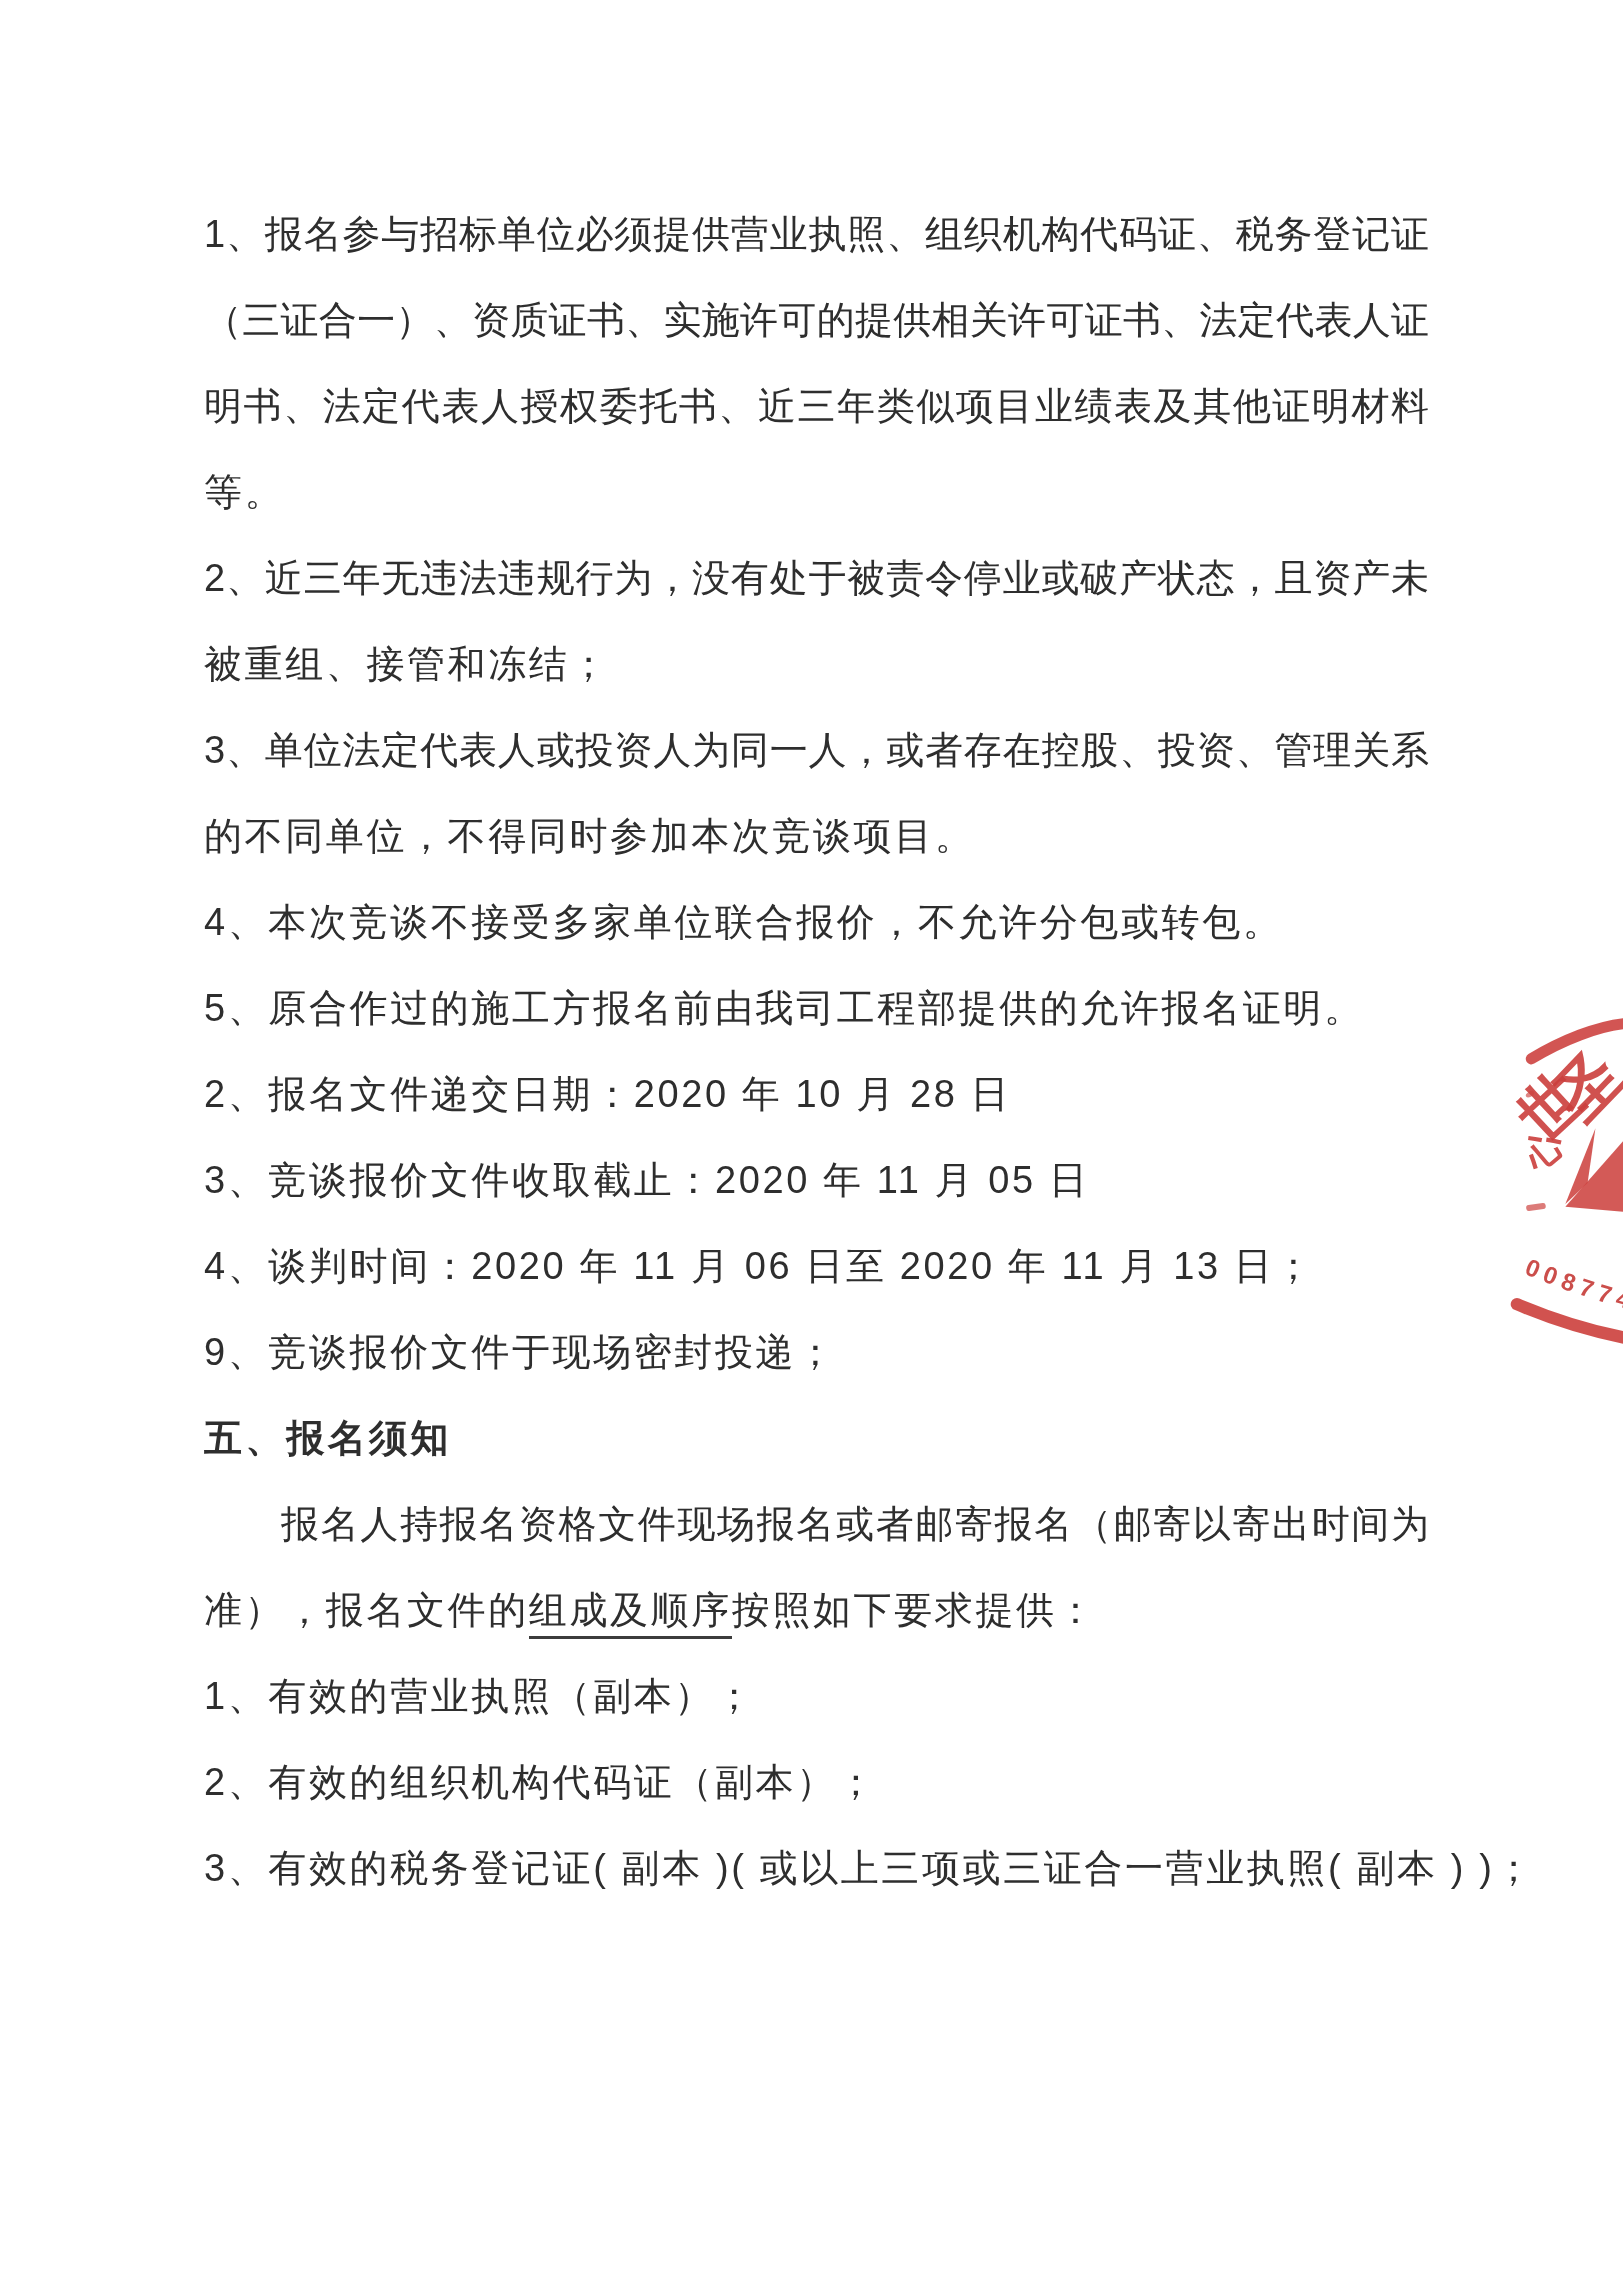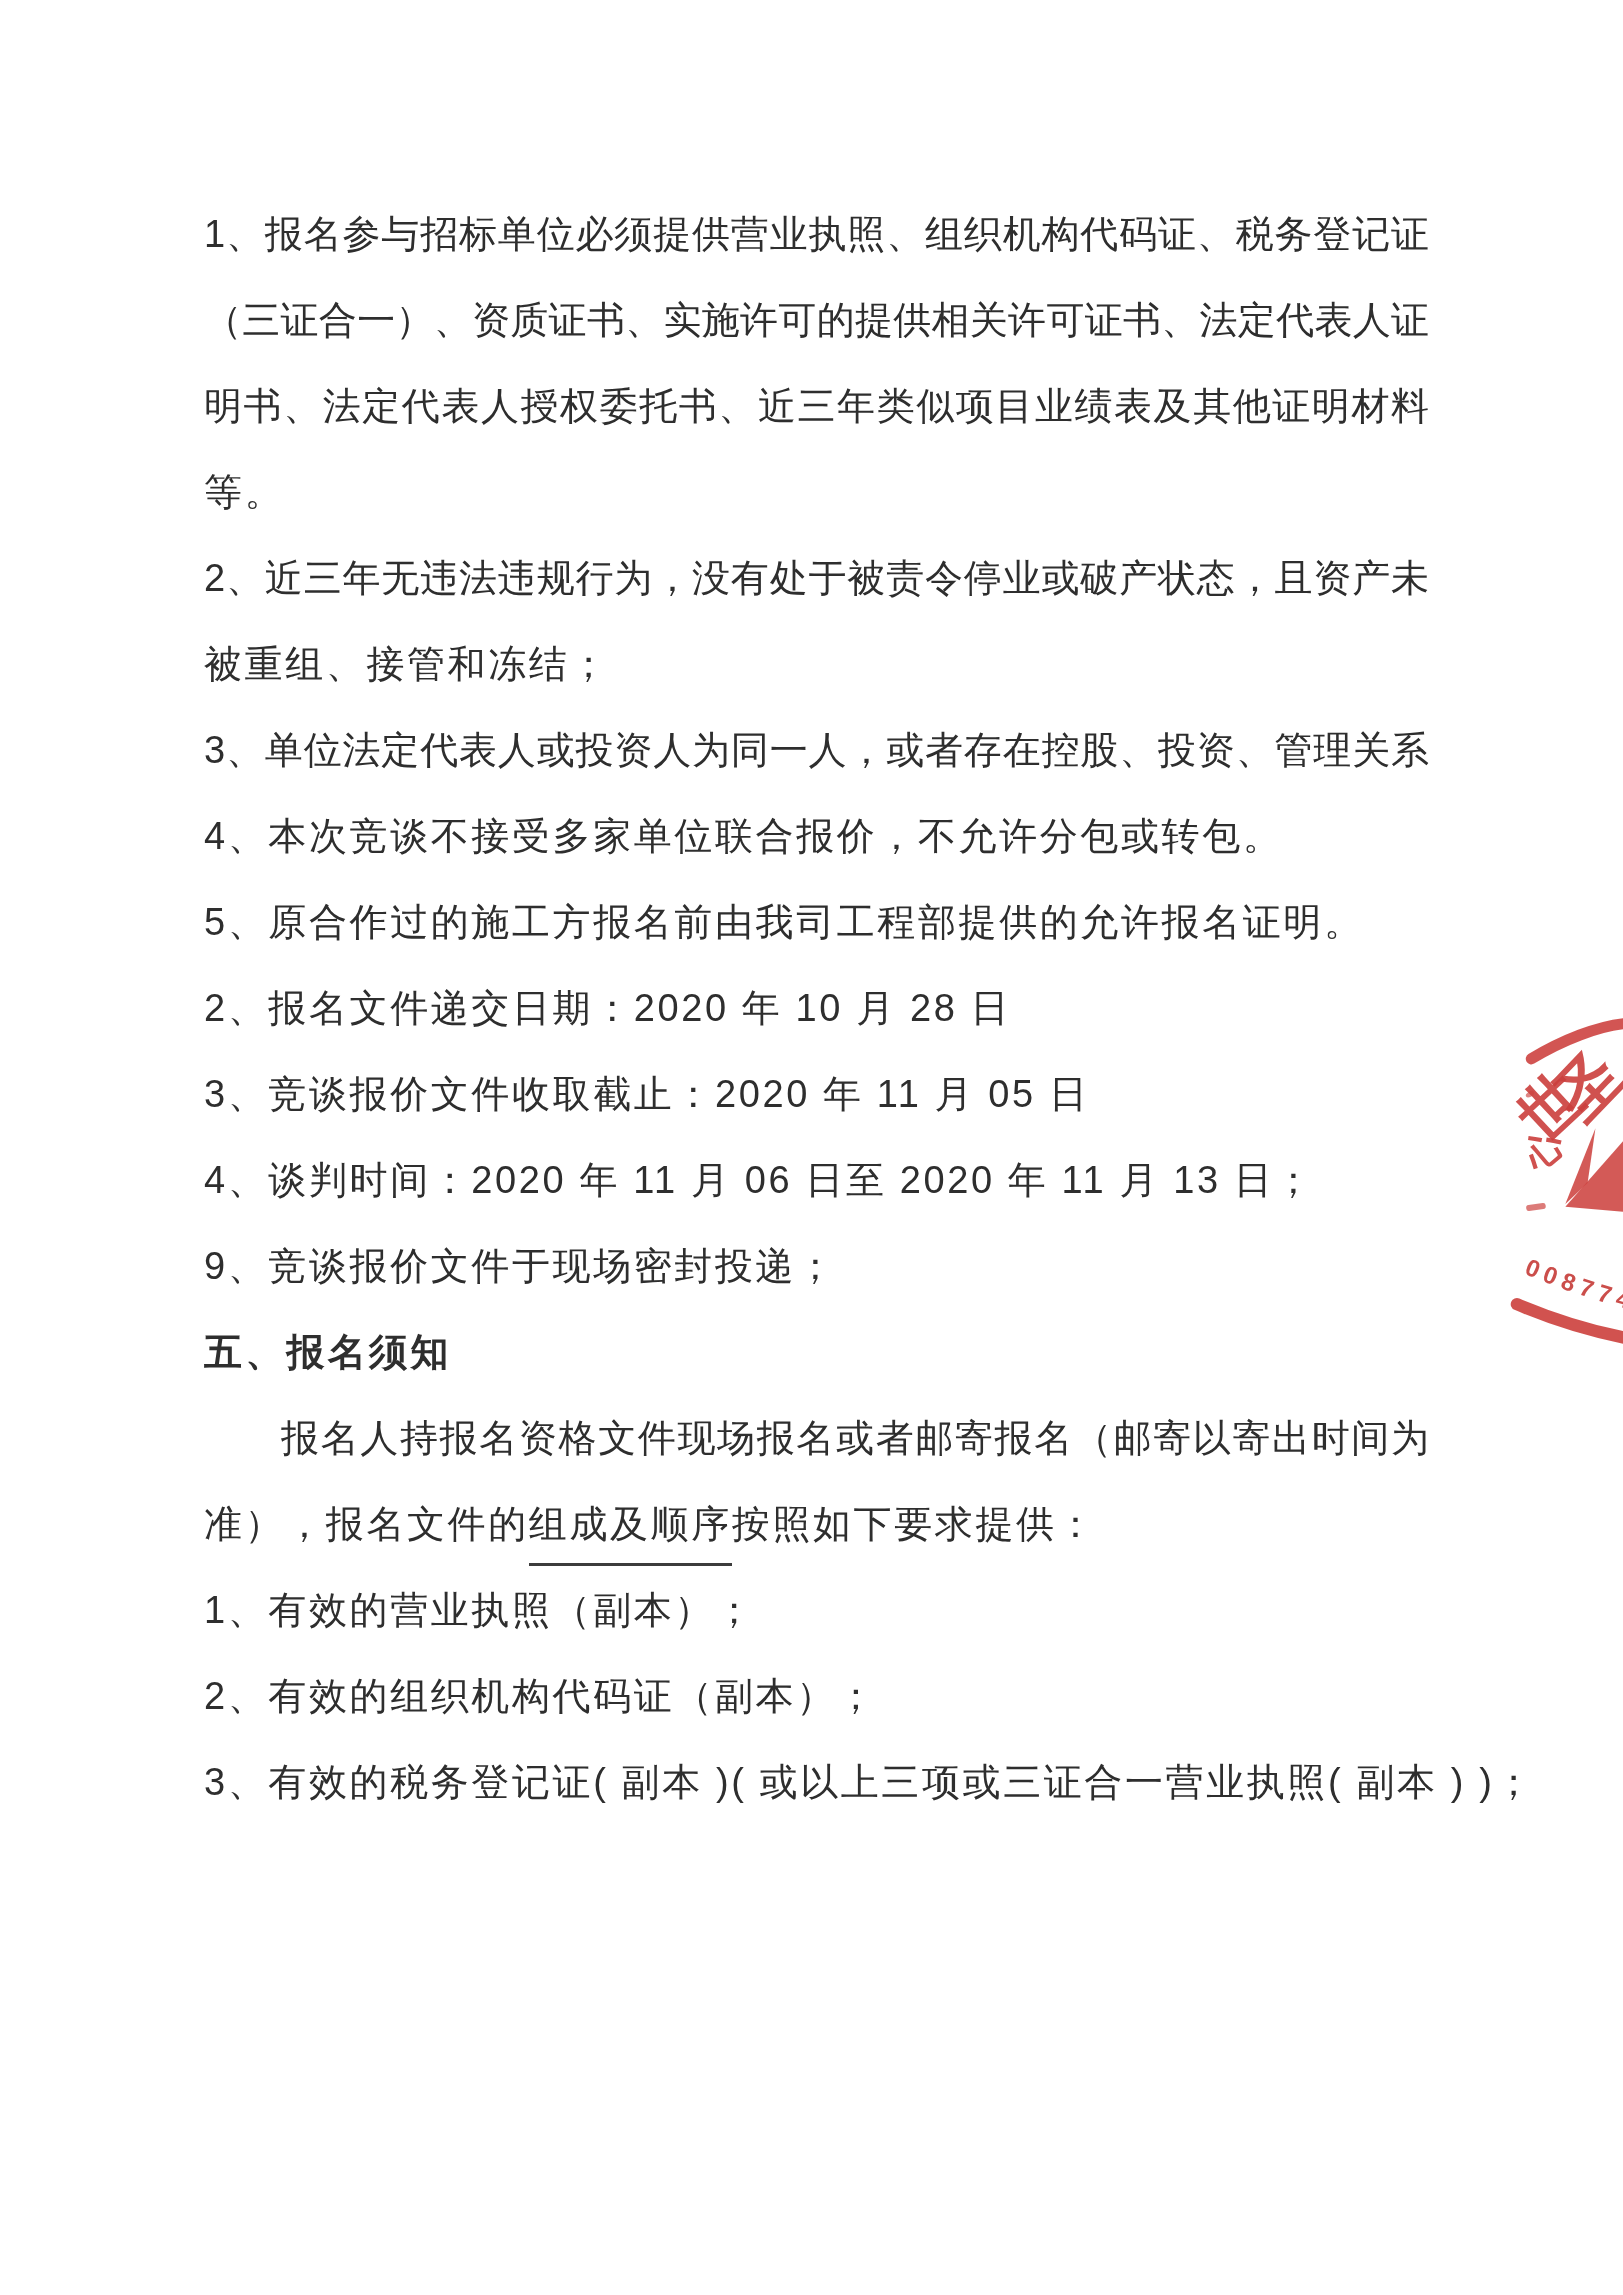--- a/index.html
+++ b/index.html
@@ -26,21 +26,21 @@
   .fill{
     letter-spacing:0;
     white-space:normal;
     text-align:justify;
     text-align-last:justify;
   }
   .bold{font-weight:800;letter-spacing:3.3px;}
   .indent{text-indent:77px;}
   .uline{
     border-bottom:3.3px solid #3c3c3c;
-    padding-bottom:18px;
+    padding-bottom:5px;
   }
   
   .stamp{
     position:absolute;
     left:1492px;top:979px;
     width:131px;height:386px;
     pointer-events:none;
   }
   .seal-stroke{stroke:#cd4340;fill:none;stroke-linecap:round;}
   .seal-fill{fill:#cd4340;stroke:none;}
@@ -66,20 +66,21 @@
 <div class="page">
 
   <div class="content">
     <div class="line fill">1、报名参与招标单位必须提供营业执照、组织机构代码证、税务登记证</div>
     <div class="line fill">（三证合一）、资质证书、实施许可的提供相关许可证书、法定代表人证</div>
     <div class="line fill">明书、法定代表人授权委托书、近三年类似项目业绩表及其他证明材料</div>
     <div class="line">等。</div>
     <div class="line fill">2、近三年无违法违规行为，没有处于被责令停业或破产状态，且资产未</div>
     <div class="line">被重组、接管和冻结；</div>
     <div class="line fill">3、单位法定代表人或投资人为同一人，或者存在控股、投资、管理关系</div>
+    <div class="line">的不同单位，不得同时参加本次竞谈项目。</div>
     <div class="line">4、本次竞谈不接受多家单位联合报价，不允许分包或转包。</div>
     <div class="line">5、原合作过的施工方报名前由我司工程部提供的允许报名证明。</div>
     <div class="line">2、报名文件递交日期：2020 年 10 月 28 日</div>
     <div class="line">3、竞谈报价文件收取截止：2020 年 11 月 05 日</div>
     <div class="line">4、谈判时间：2020 年 11 月 06 日至 2020 年 11 月 13 日；</div>
     <div class="line">9、竞谈报价文件于现场密封投递；</div>
     <div class="line bold">五、报名须知</div>
     <div class="line fill indent">报名人持报名资格文件现场报名或者邮寄报名（邮寄以寄出时间为</div>
     <div class="line">
       <span>准），报名文件的</span><span class="uline">组成及顺序</span><span>按照如下要求提供：</span>

